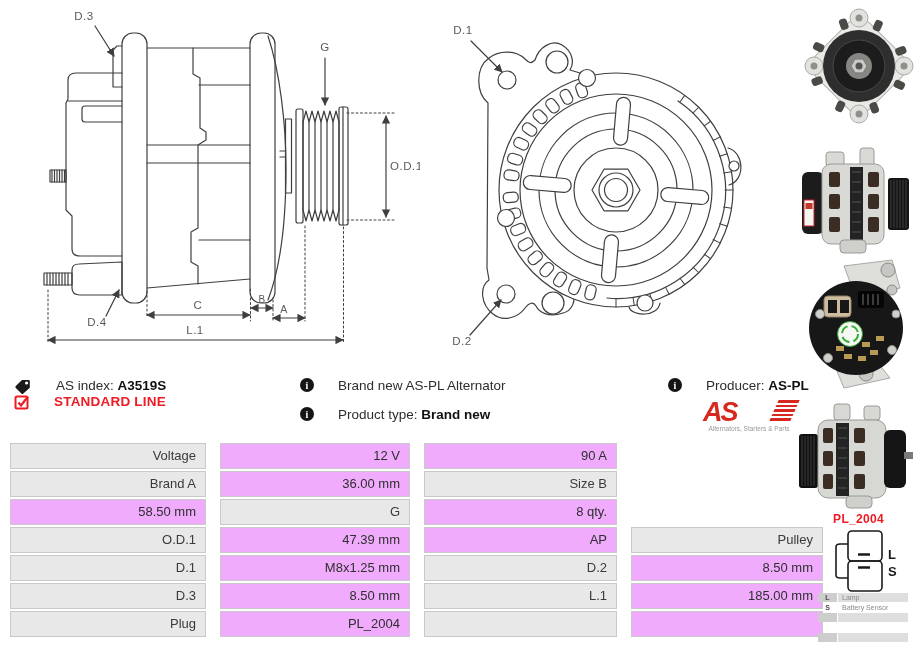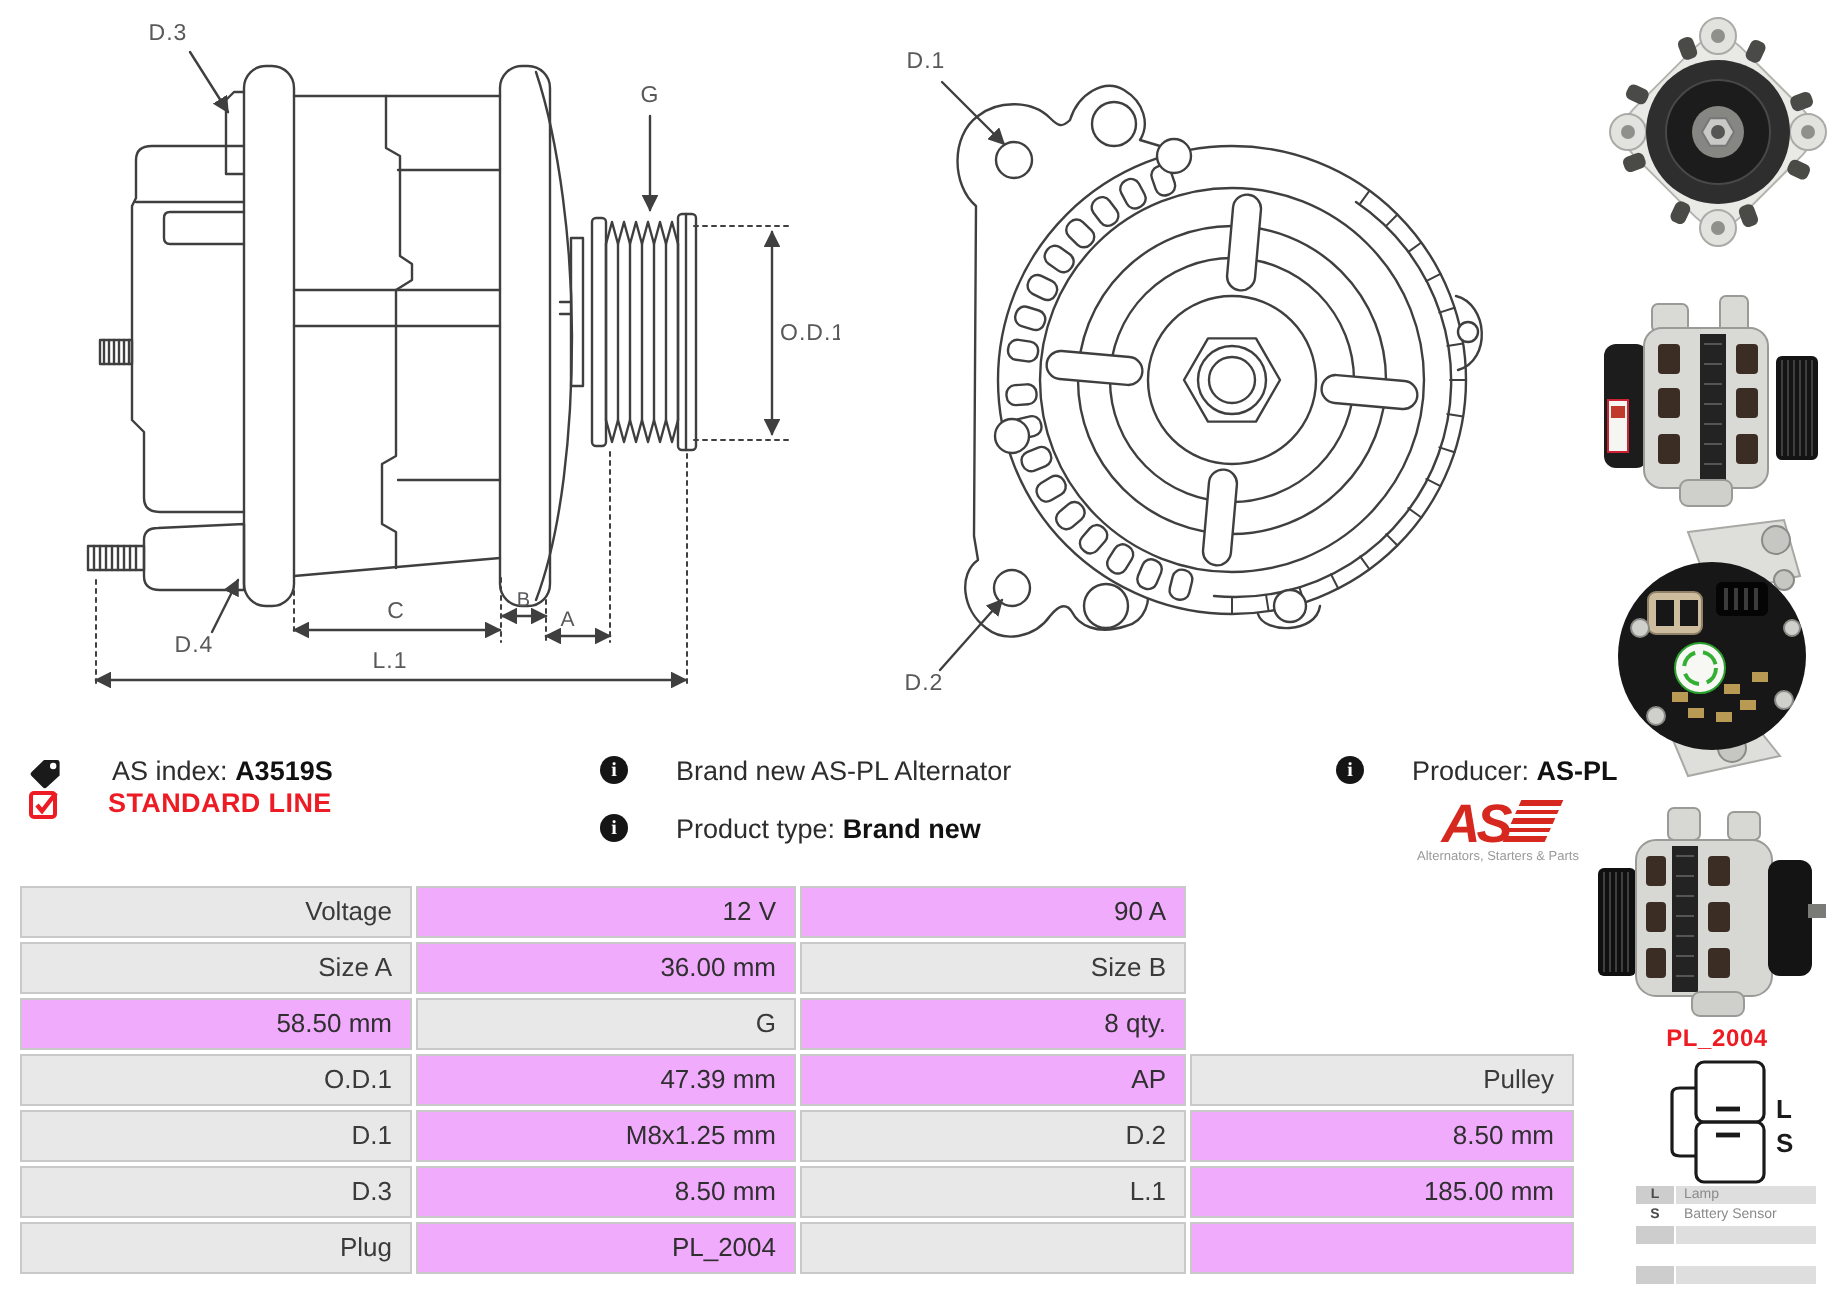--- a/index.html
+++ b/index.html
@@ -19,30 +19,30 @@
   .info-item{position:absolute;display:flex;align-items:flex-start;gap:24px;
              font-size:13.5px;color:#2d2d2d;white-space:nowrap;}
   .info-item b{color:#111;}
   .ico-info{display:inline-flex;align-items:center;justify-content:center;
             width:14px;height:14px;border-radius:50%;background:#151515;color:#fff;
             font-size:10px;font-weight:bold;font-family:"Liberation Serif",serif;flex:0 0 auto;}
   .std-line{color:#ed1c24;font-weight:bold;letter-spacing:.2px;}
 
   
   .as-logo{position:absolute;left:703px;top:398px;width:92px;text-align:center;}
-  .as-logo-main{display:flex;align-items:flex-end;justify-content:center;gap:2px;height:26px;}
+  .as-logo-main{display:flex;align-items:flex-end;justify-content:space-between;gap:2px;height:26px;}
   .as-text{font-size:27px;line-height:24px;font-weight:900;font-style:italic;
            color:#d6281e;letter-spacing:-2px;}
   .as-stripes{display:flex;flex-direction:column;gap:2px;transform:skewX(-24deg);margin-bottom:3px;}
   .as-stripes i{display:block;width:21px;height:2.6px;background:#d6281e;}
   .as-sub{font-size:6.5px;color:#9a9a9a;margin-top:1px;white-space:nowrap;}
 
   
   .spec-table{position:absolute;left:10px;top:443px;}
-  .spec-row{display:grid;grid-template-columns:196px 190px 193px 192px;column-gap:2px;margin-bottom:2px;}
+  .spec-row{display:grid;grid-template-columns:196px 190px 193px 192px;column-gap:14px;margin-bottom:2px;}
   .cell{height:24px;line-height:24px;border:1px solid #c9c9c9;text-align:right;
         padding-right:9px;font-size:13px;overflow:hidden;}
   .cell.label{background:#e8e8e8;color:#3a3a3a;}
   .cell.value{background:#f0abfc;color:#2f2f2f;}
 
   
   .plug-name{position:absolute;left:800px;top:512px;width:117px;text-align:center;
              color:#ed1c24;font-weight:bold;font-size:12px;letter-spacing:.3px;}
   #plug-diagram{left:826px;top:529px;}
   .plug-legend{position:absolute;left:818px;top:593px;width:90px;}
@@ -361,21 +361,21 @@
     <div class="as-sub">Alternators, Starters &amp; Parts</div>
   </div>
 
   <div class="spec-table">
     <div class="spec-row">
       <div class="cell label">Voltage</div>
       <div class="cell value">12 V</div>
       <div class="cell value">90 A</div>
     </div>
     <div class="spec-row">
-      <div class="cell label">Size A</div>
+      <div class="cell label">Brand A</div>
       <div class="cell value">36.00 mm</div>
       <div class="cell label">Size B</div>
     </div>
     <div class="spec-row">
       <div class="cell value">58.50 mm</div>
       <div class="cell label">G</div>
       <div class="cell value">8 qty.</div>
     </div>
     <div class="spec-row">
       <div class="cell label">O.D.1</div>

